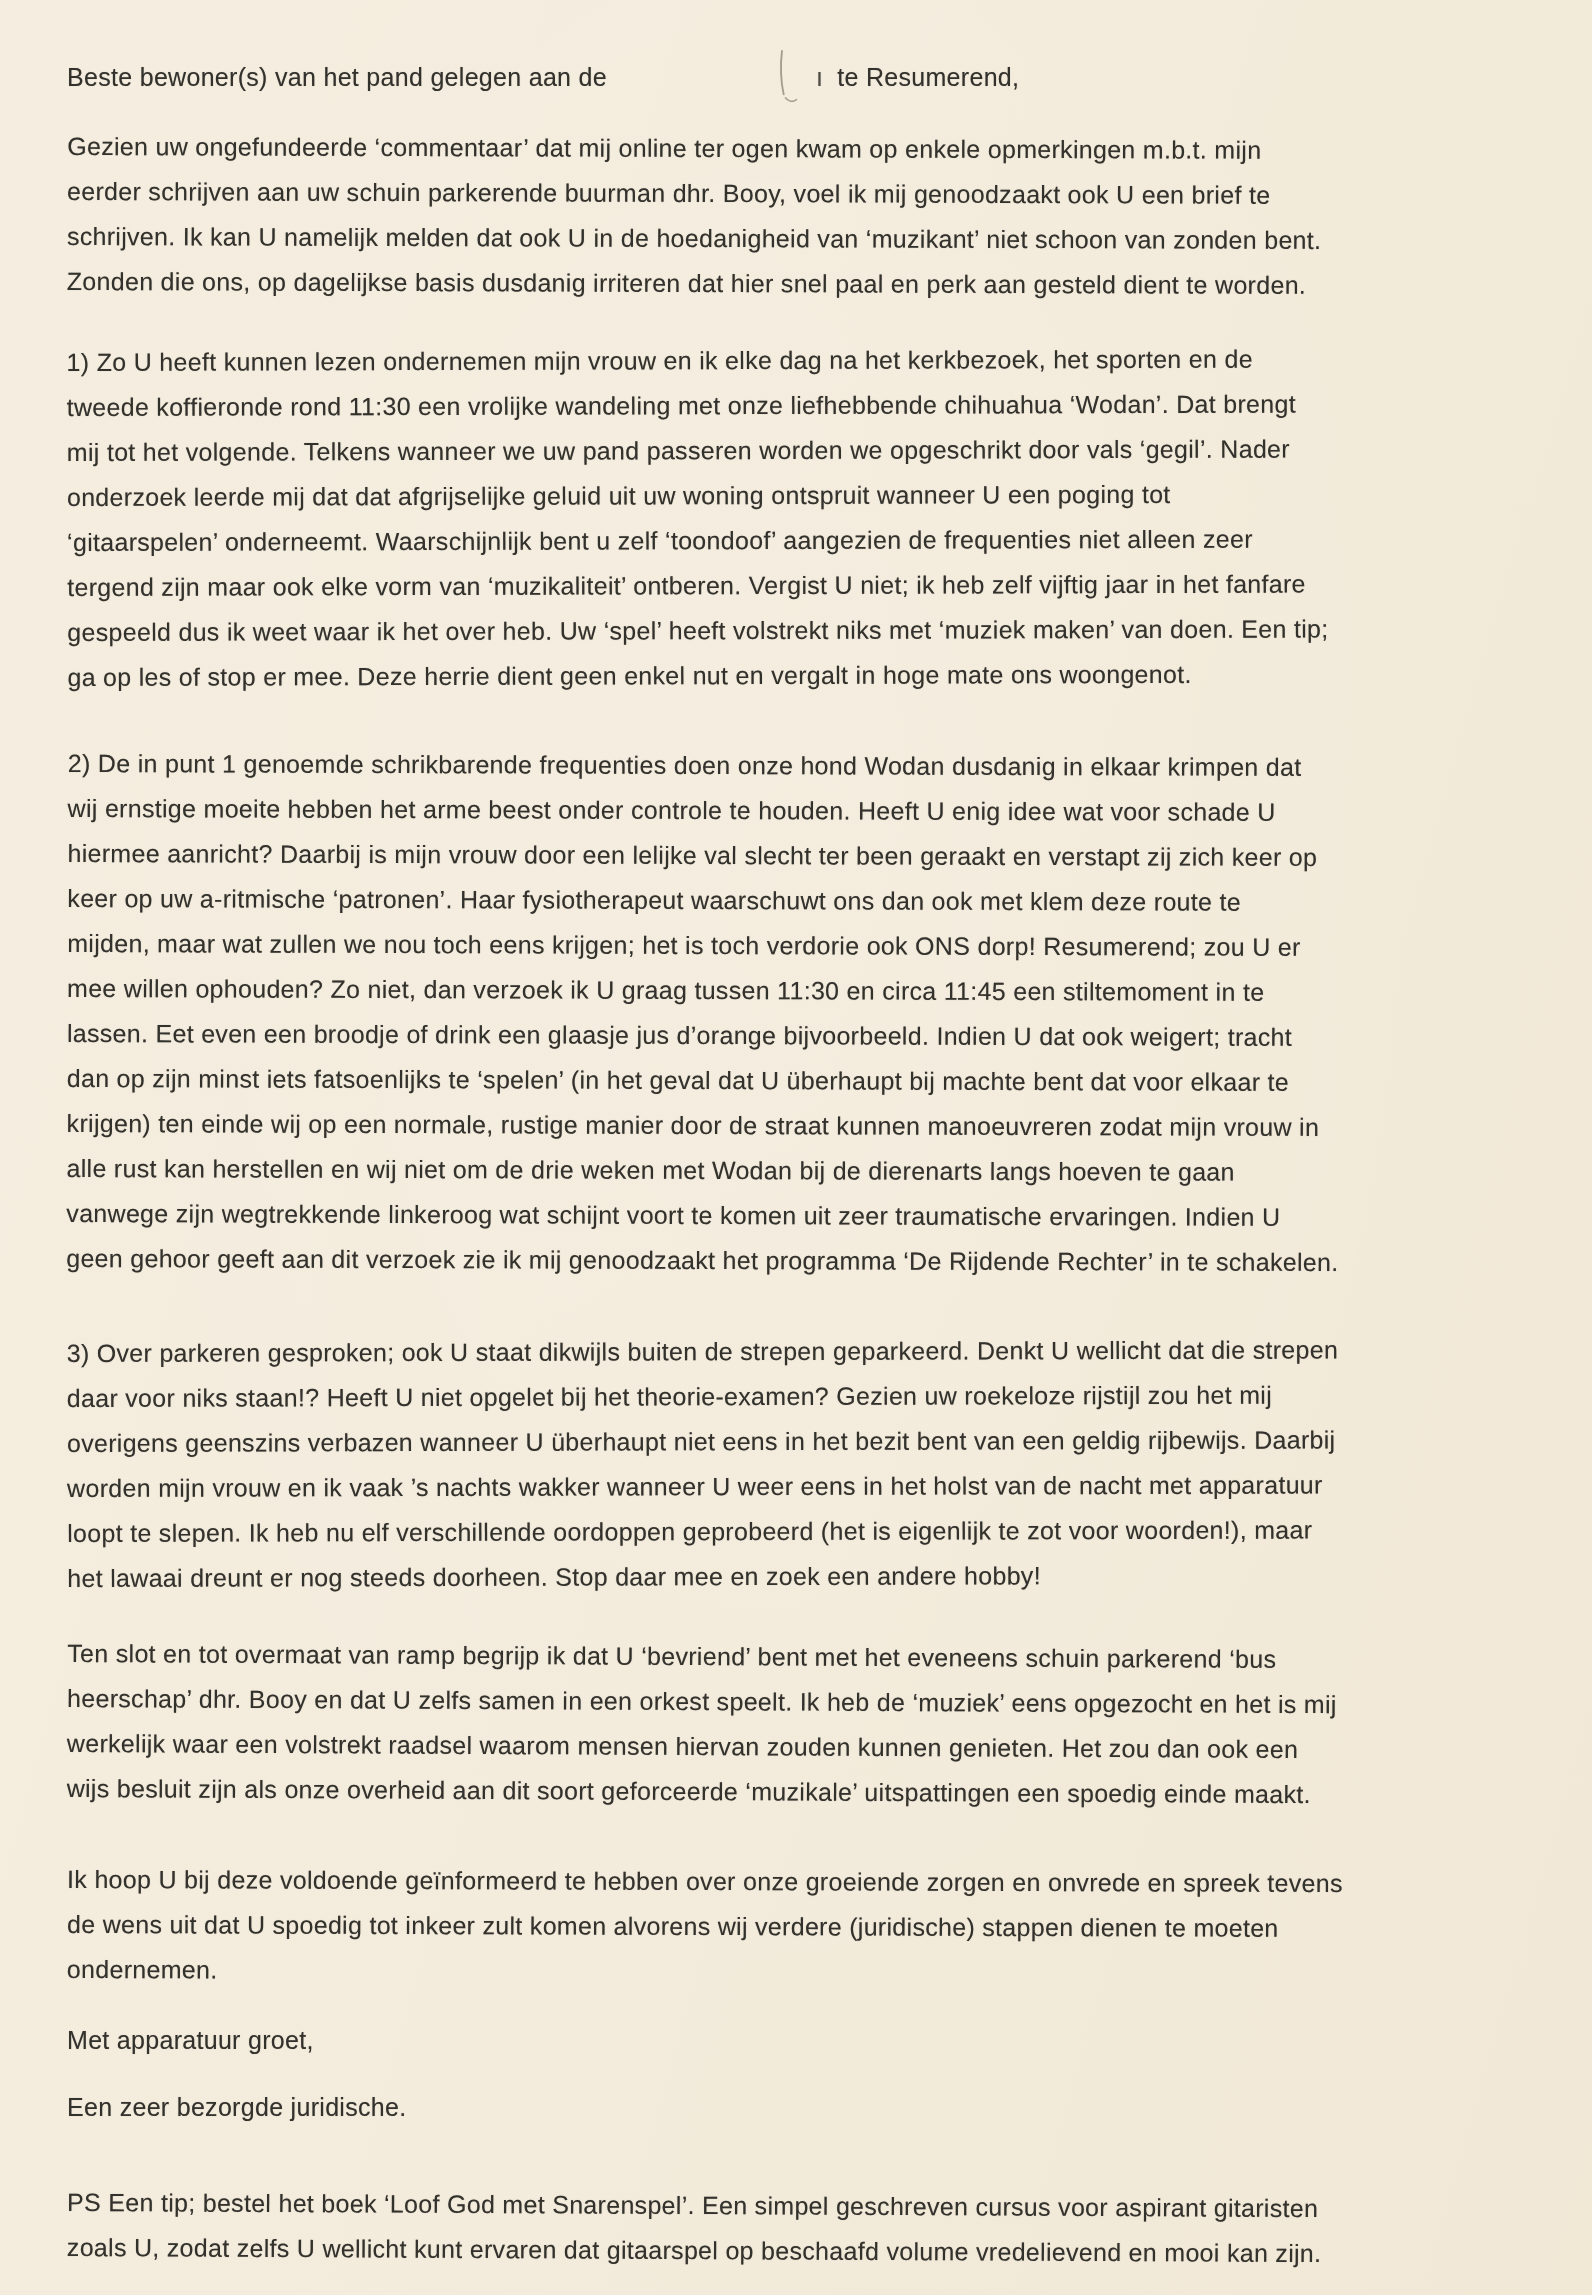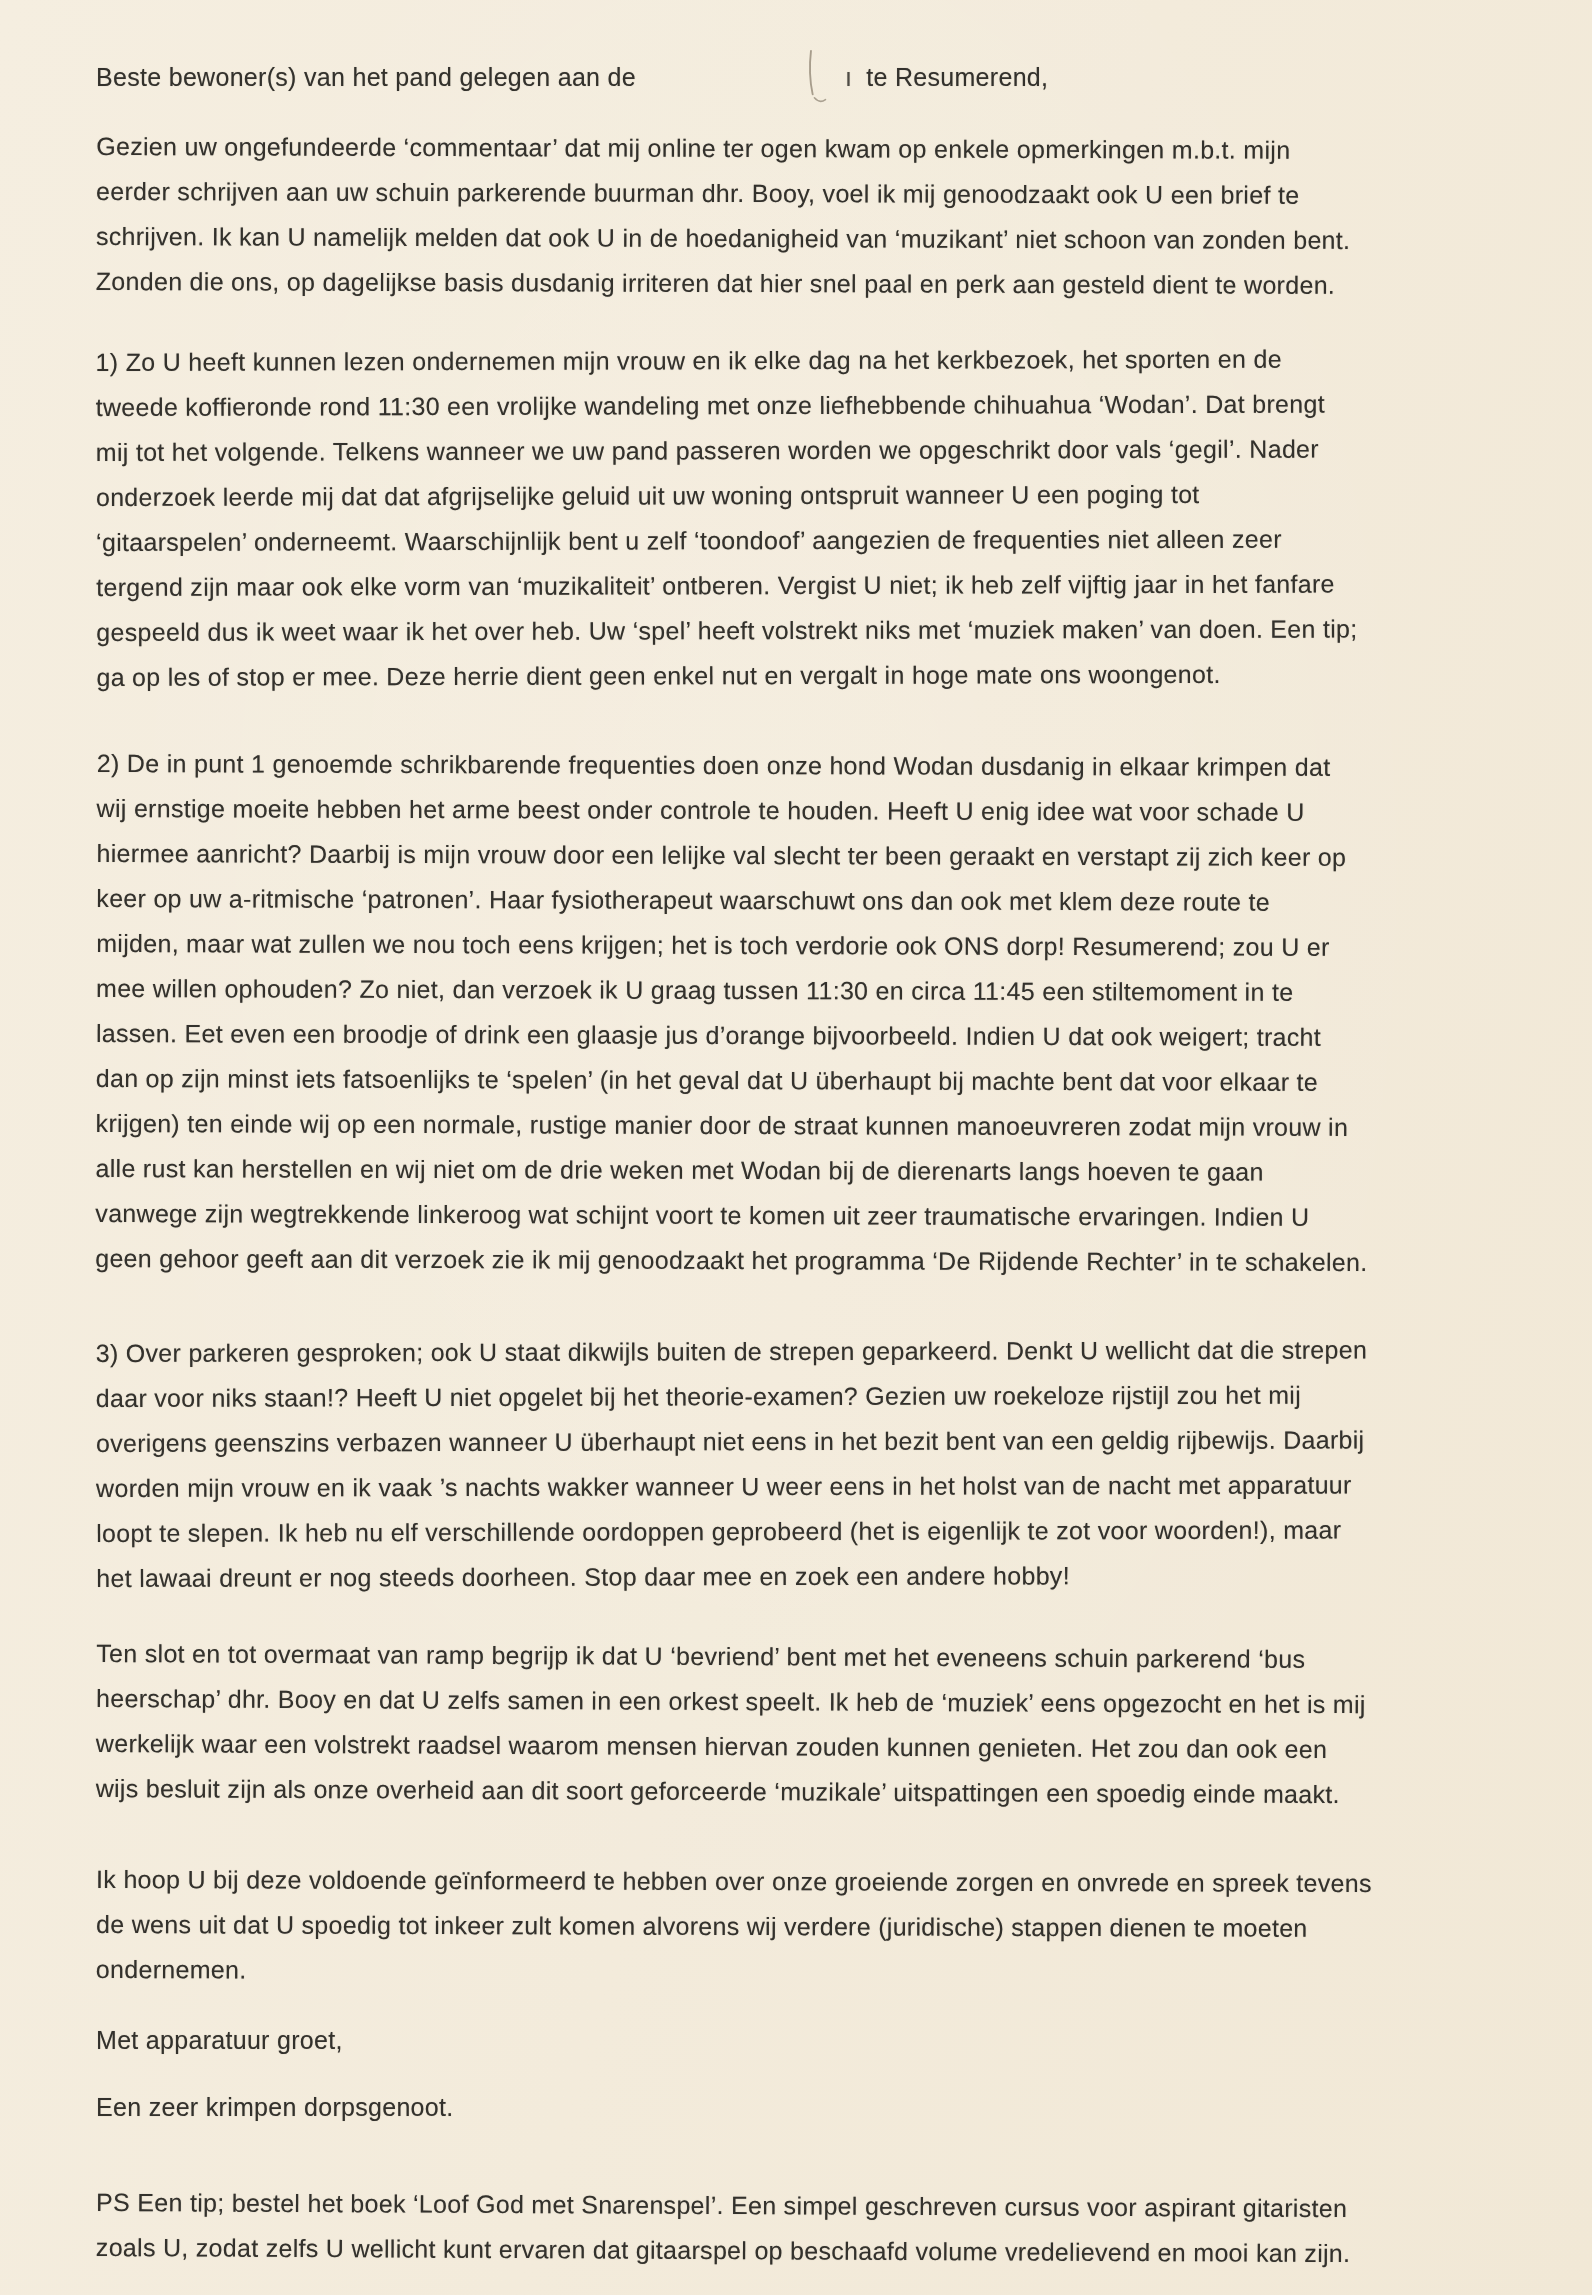--- a/index.html
+++ b/index.html
@@ -15,21 +15,21 @@
     background:
       radial-gradient(ellipse at 48% 38%, rgba(255,255,255,0.10), rgba(255,255,255,0) 62%),
       linear-gradient(106deg, #f5eee0 0%, #f3ebdb 52%, #f1e8d6 100%);
     font-family: "Liberation Sans", "DejaVu Sans", sans-serif;
     color: #33312c;
     font-size: 25px;
     line-height: 45px;
     letter-spacing: 0.3px;
     text-shadow: 0 0 0.9px rgba(51,49,44,0.38);
     box-sizing: border-box;
-    padding: 55px 53px 0 96px;
+    padding: 55px 53px 0 67px;
   }
   .block {
     white-space: pre-line;
     transform-origin: 0 50%;
   }
   .tilt-a { transform: rotate(0.18deg); }
   .tilt-b { transform: rotate(-0.16deg); }
   .tilt-c { transform: rotate(0.28deg); }
   .salutation {
     display: flex;
@@ -117,19 +117,19 @@
 heerschap’ dhr. Booy en dat U zelfs samen in een orkest speelt. Ik heb de ‘muziek’ eens opgezocht en het is mij
 werkelijk waar een volstrekt raadsel waarom mensen hiervan zouden kunnen genieten. Het zou dan ook een
 wijs besluit zijn als onze overheid aan dit soort geforceerde ‘muzikale’ uitspattingen een spoedig einde maakt.</div>
 
   <div class="block tilt-a mb-hope">Ik hoop U bij deze voldoende geïnformeerd te hebben over onze groeiende zorgen en onvrede en spreek tevens
 de wens uit dat U spoedig tot inkeer zult komen alvorens wij verdere (juridische) stappen dienen te moeten
 ondernemen.</div>
 
   <div class="block mb-signoff">Met apparatuur groet,</div>
 
-  <div class="block mb-sig">Een zeer krimpen dorpsgenoot.</div>
+  <div class="block mb-sig">Een zeer bezorgde juridische.</div>
 
   <div class="block tilt-c">PS Een tip; bestel het boek ‘Loof God met Snarenspel’. Een simpel geschreven cursus voor aspirant gitaristen
 zoals U, zodat zelfs U wellicht kunt ervaren dat gitaarspel op beschaafd volume vredelievend en mooi kan zijn.</div>
 
 </div>
 
 
 </body></html>

